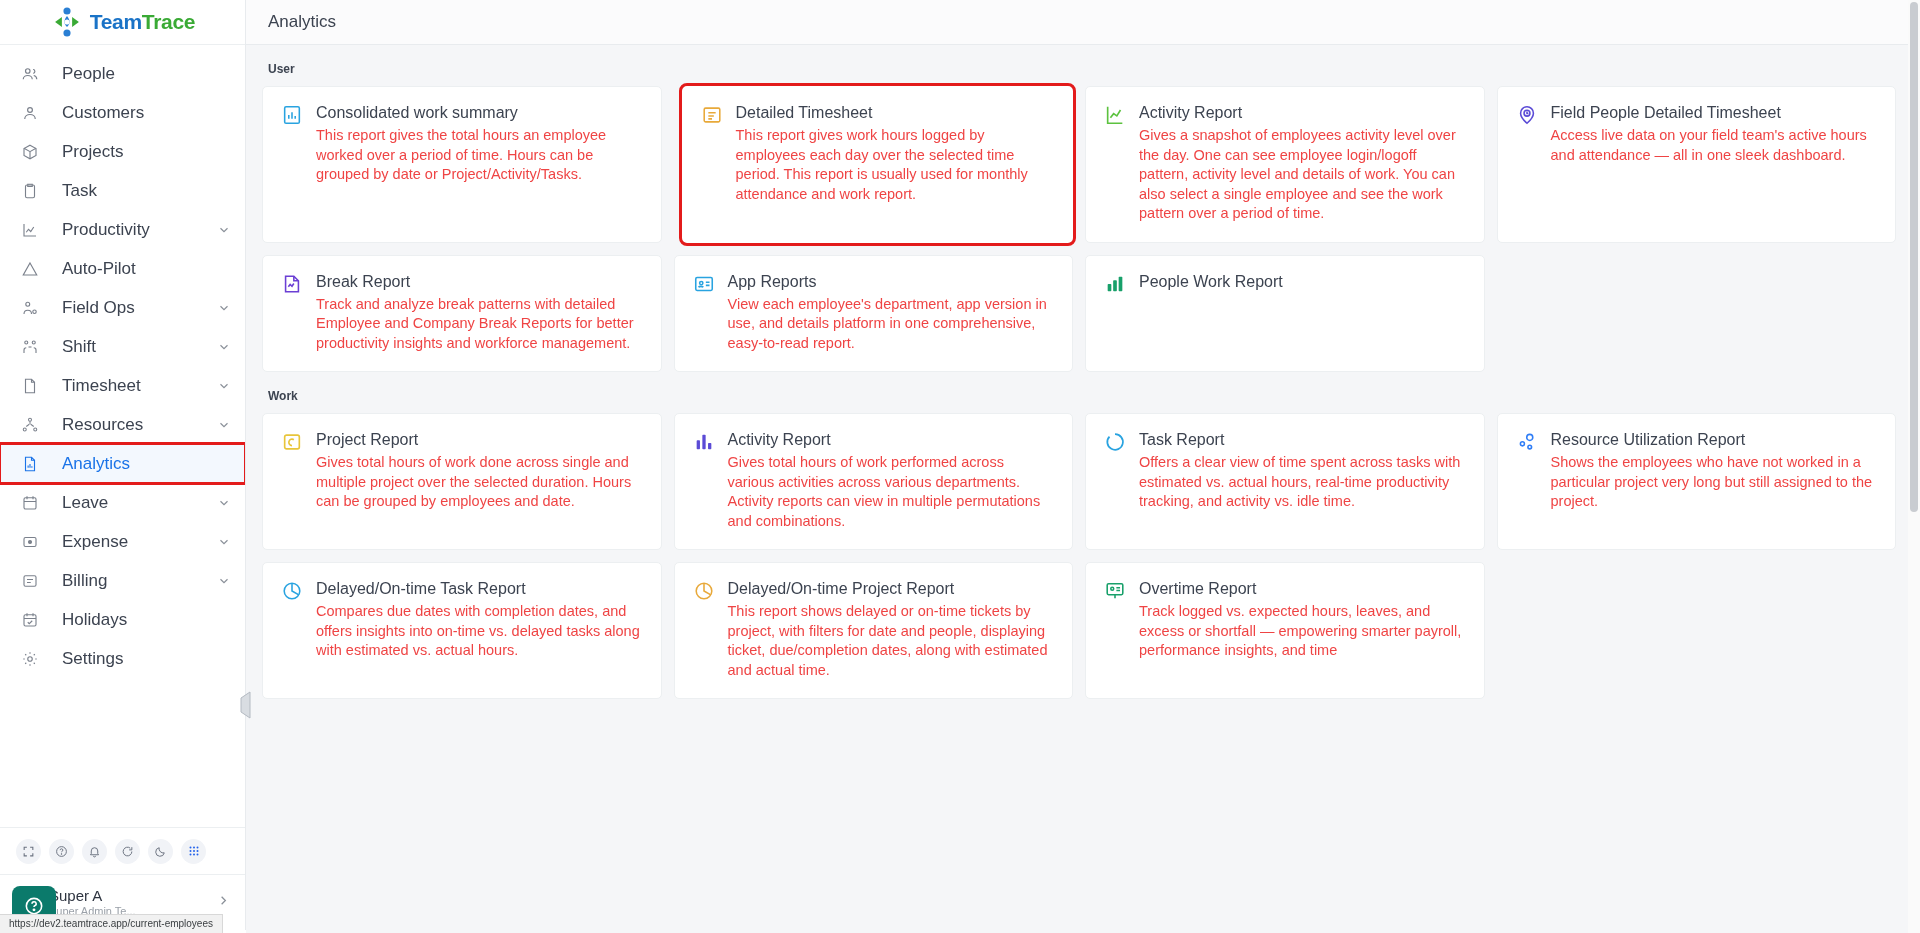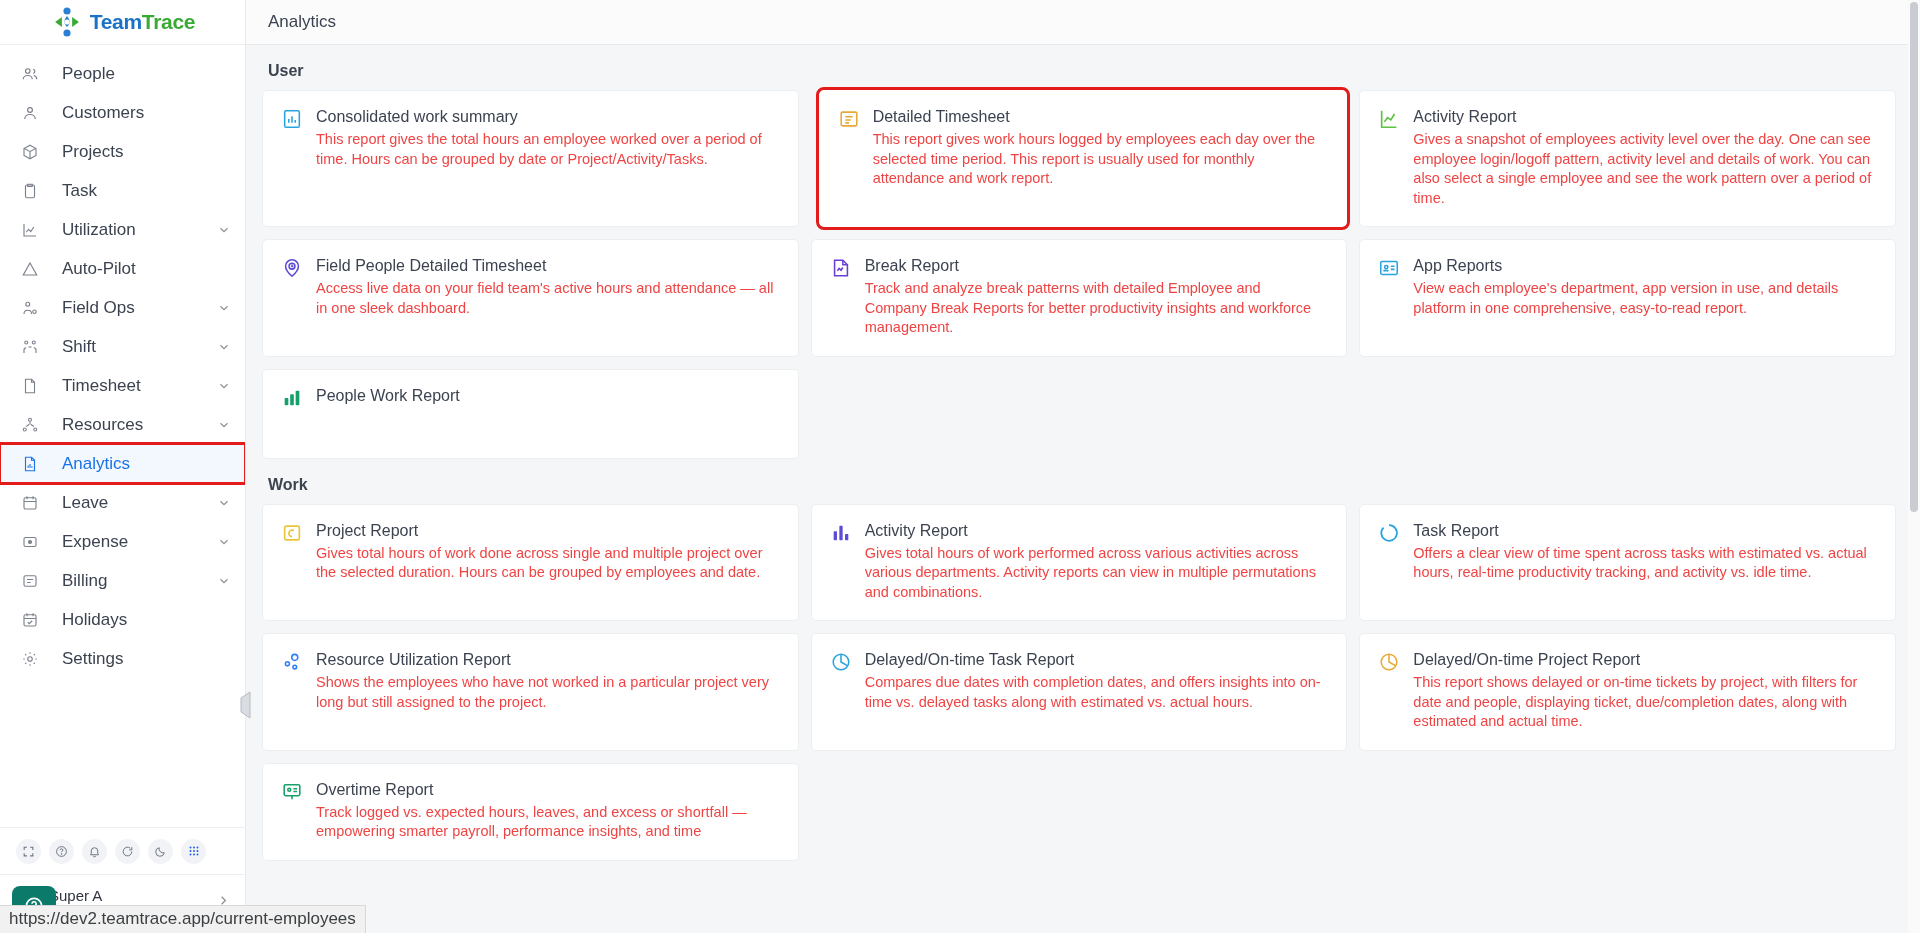--- a/index.html
+++ b/index.html
@@ -104,27 +104,27 @@
     border-bottom: 1px solid #e8ebee;
     display: flex; align-items: center;
     padding-left: 22px;
   }
   .topbar-title { font-size: 17px; color: #3c4350; font-weight: 500; }
 
   .content { flex: 1; overflow: hidden; position: relative; padding: 0 0 0 0; }
   .scrollarea { height: 888px; overflow: hidden; padding: 0 24px 0 0; }
 
   .section-title {
-    font-size: 16px; font-weight: bold; color: #3c4350;
+    font-size: 12px; font-weight: bold; color: #3c4350;
     padding: 17px 0 10px 22px;
   }
 
   .grid {
     display: grid;
-    grid-template-columns: repeat(3, 1fr);
+    grid-template-columns: repeat(4, 1fr);
     gap: 12px;
     padding: 0 0 0 16px;
   }
   .card {
     background: #ffffff;
     border-radius: 5px;
     border: 1px solid #eceff1;
     padding: 16px 20px 18px 18px;
     display: flex;
     gap: 13px;
@@ -142,21 +142,21 @@
   .card-title { font-size: 16px; color: #3c4350; line-height: 20px; margin-bottom: 3px; }
   .card-desc { font-size: 14.5px; color: #ef4444; line-height: 19.5px; }
 
   
   .statusbar {
     position: absolute; left: 0; bottom: 0;
     background: #f1f1f1;
     border: 1px solid #d8d8d8;
     border-left: none; border-bottom: none;
     padding: 3px 9px 4px 9px;
-    font-size: 17px; color: #3c4043;
+    font-size: 10px; color: #3c4043;
     z-index: 20;
     white-space: nowrap;
   }
 
   
   .page-scrollbar {
     position: absolute; right: 0; top: 0;
     width: 12px; height: 933px; background: #fafafa;
     z-index: 10;
   }
@@ -230,21 +230,21 @@
       <span class="lbl">Task</span>
     </div>
 
     <div class="nav-item">
       <span class="ico">
           <svg viewBox="0 0 24 24" width="18" height="18" fill="none" stroke="currentColor" stroke-width="1.5">
             <path d="M4 4v16h16"></path>
             <path d="M7 15l3-4 3 3 4-6"></path>
           </svg>
         </span>
-      <span class="lbl">Utilization</span>
+      <span class="lbl">Productivity</span>
       <span class="chev">
           <svg viewBox="0 0 24 24" width="14" height="14" fill="none" stroke="currentColor" stroke-width="2">
             <path d="M6 9l6 6 6-6"></path>
           </svg>
         </span>
     </div>
 
     <div class="nav-item">
       <span class="ico">
           <svg viewBox="0 0 24 24" width="18" height="18" fill="none" stroke="currentColor" stroke-width="1.5">

